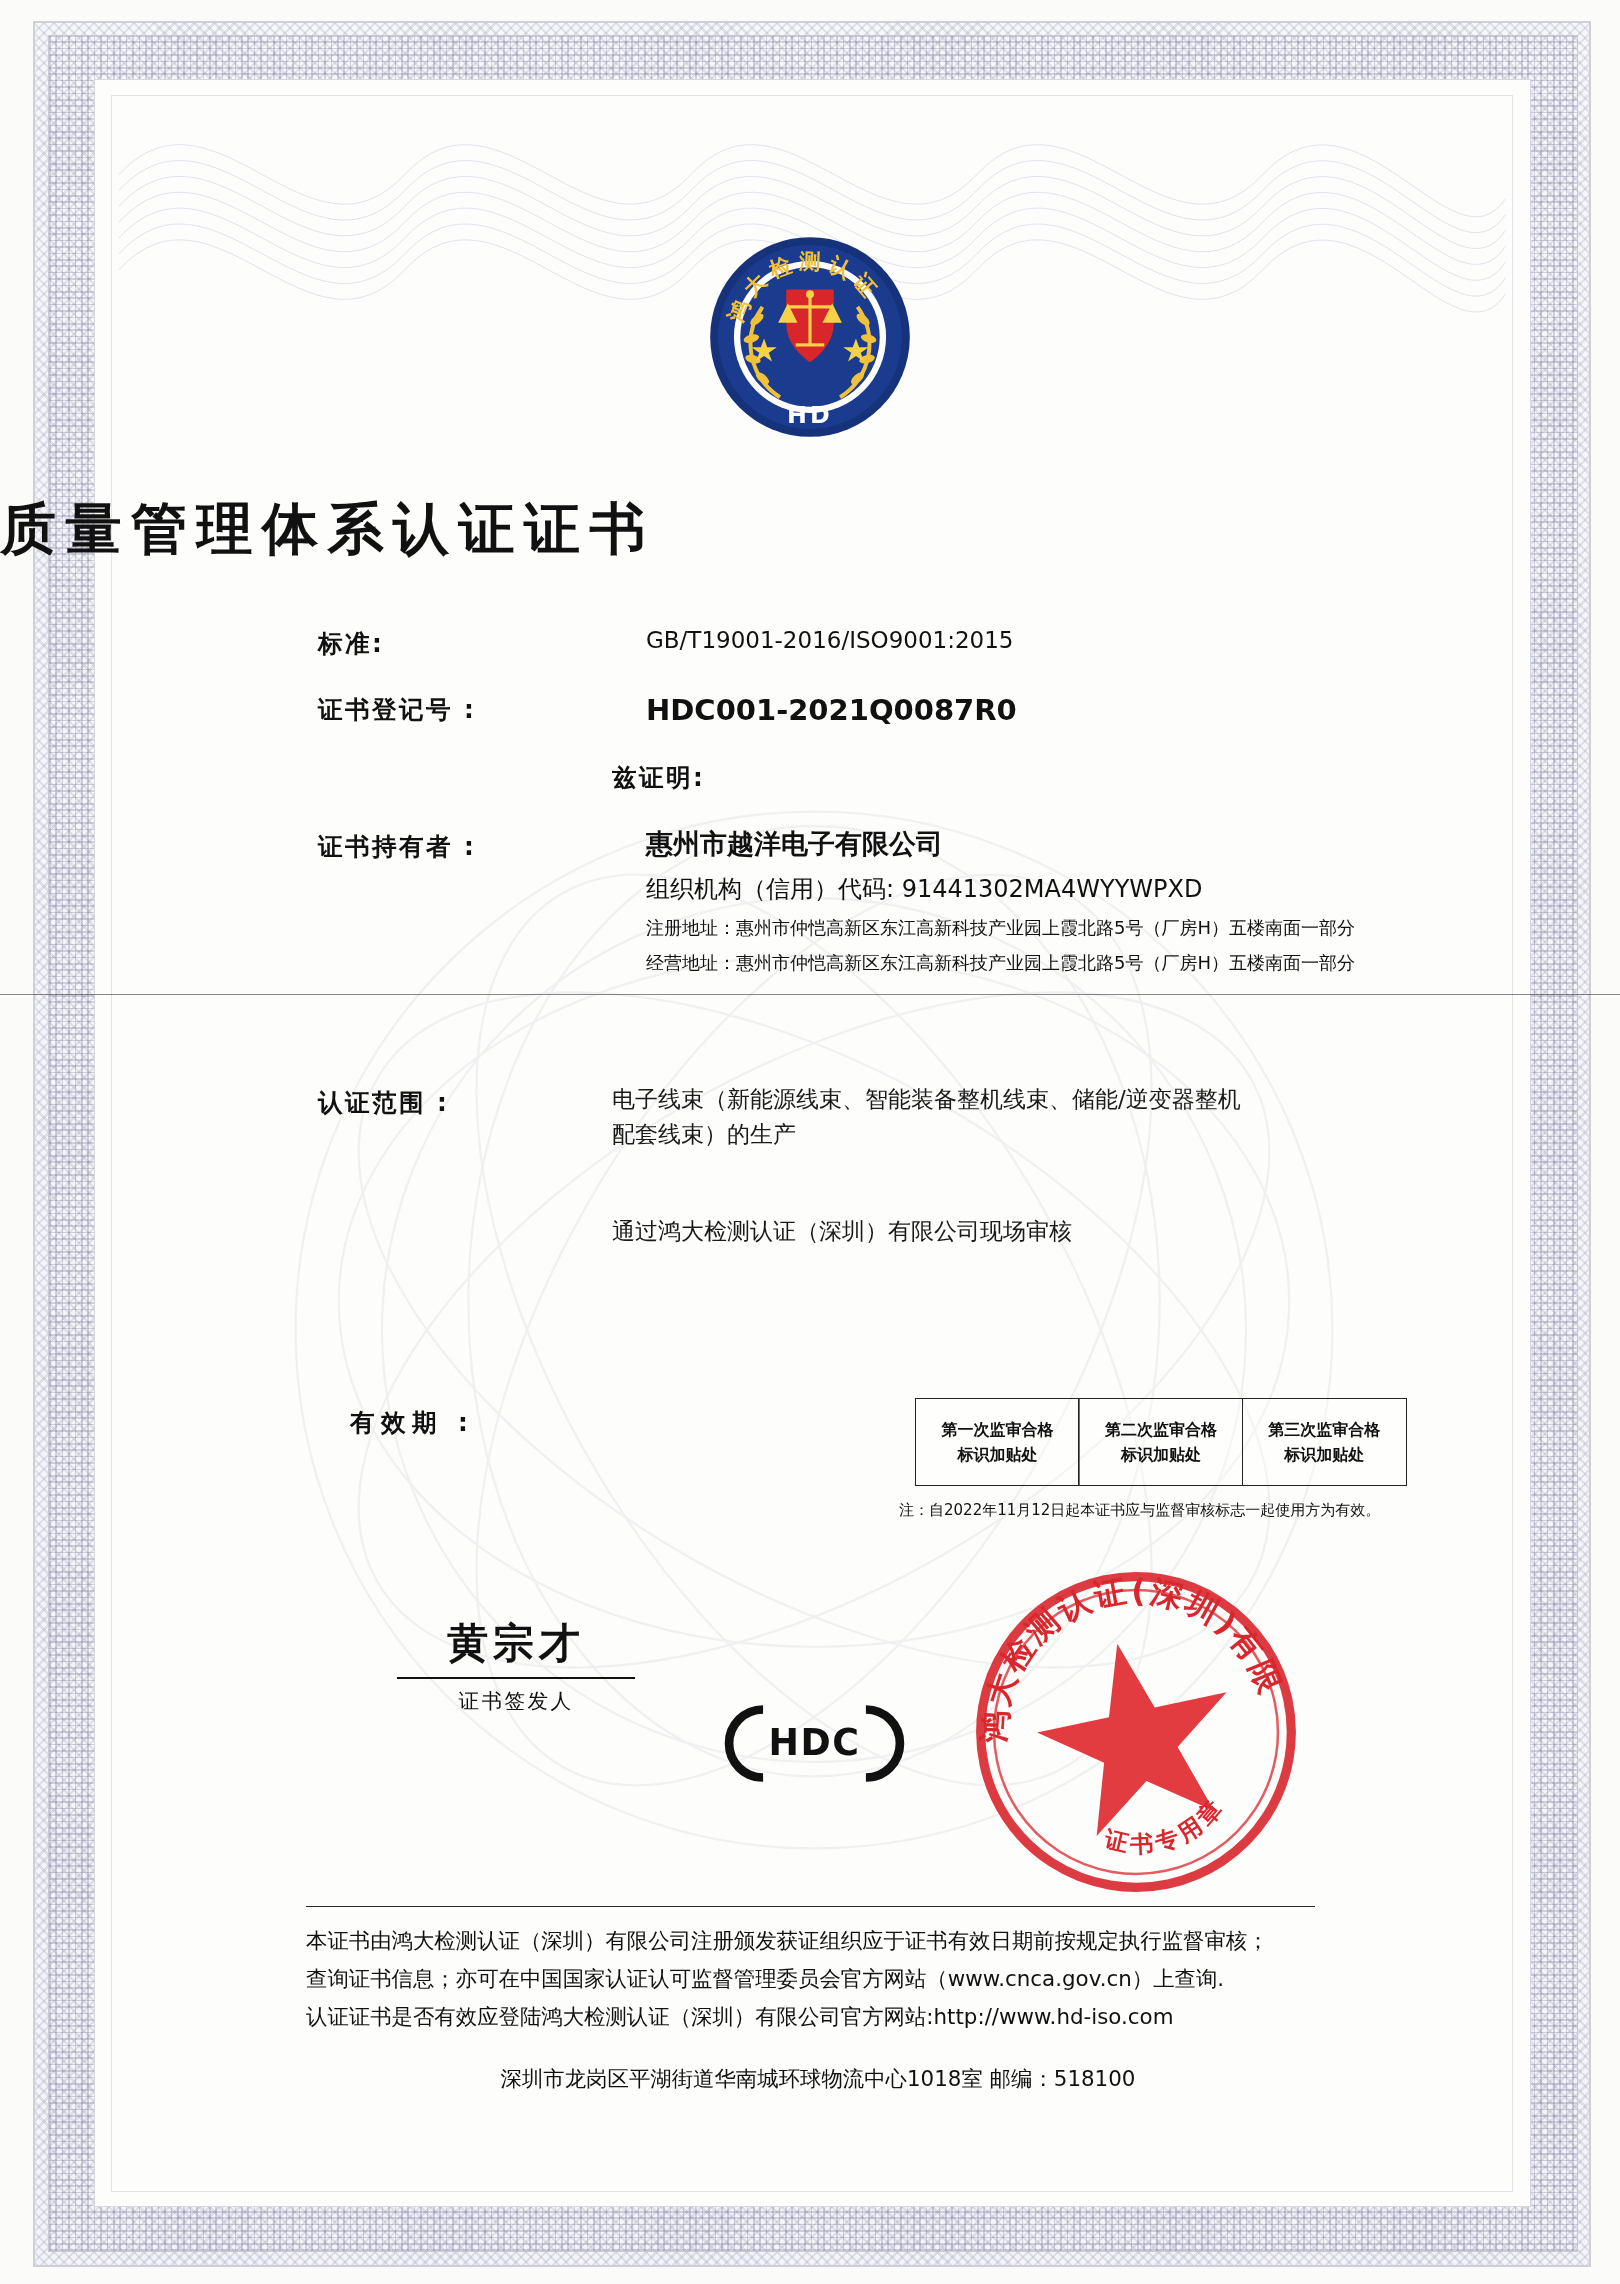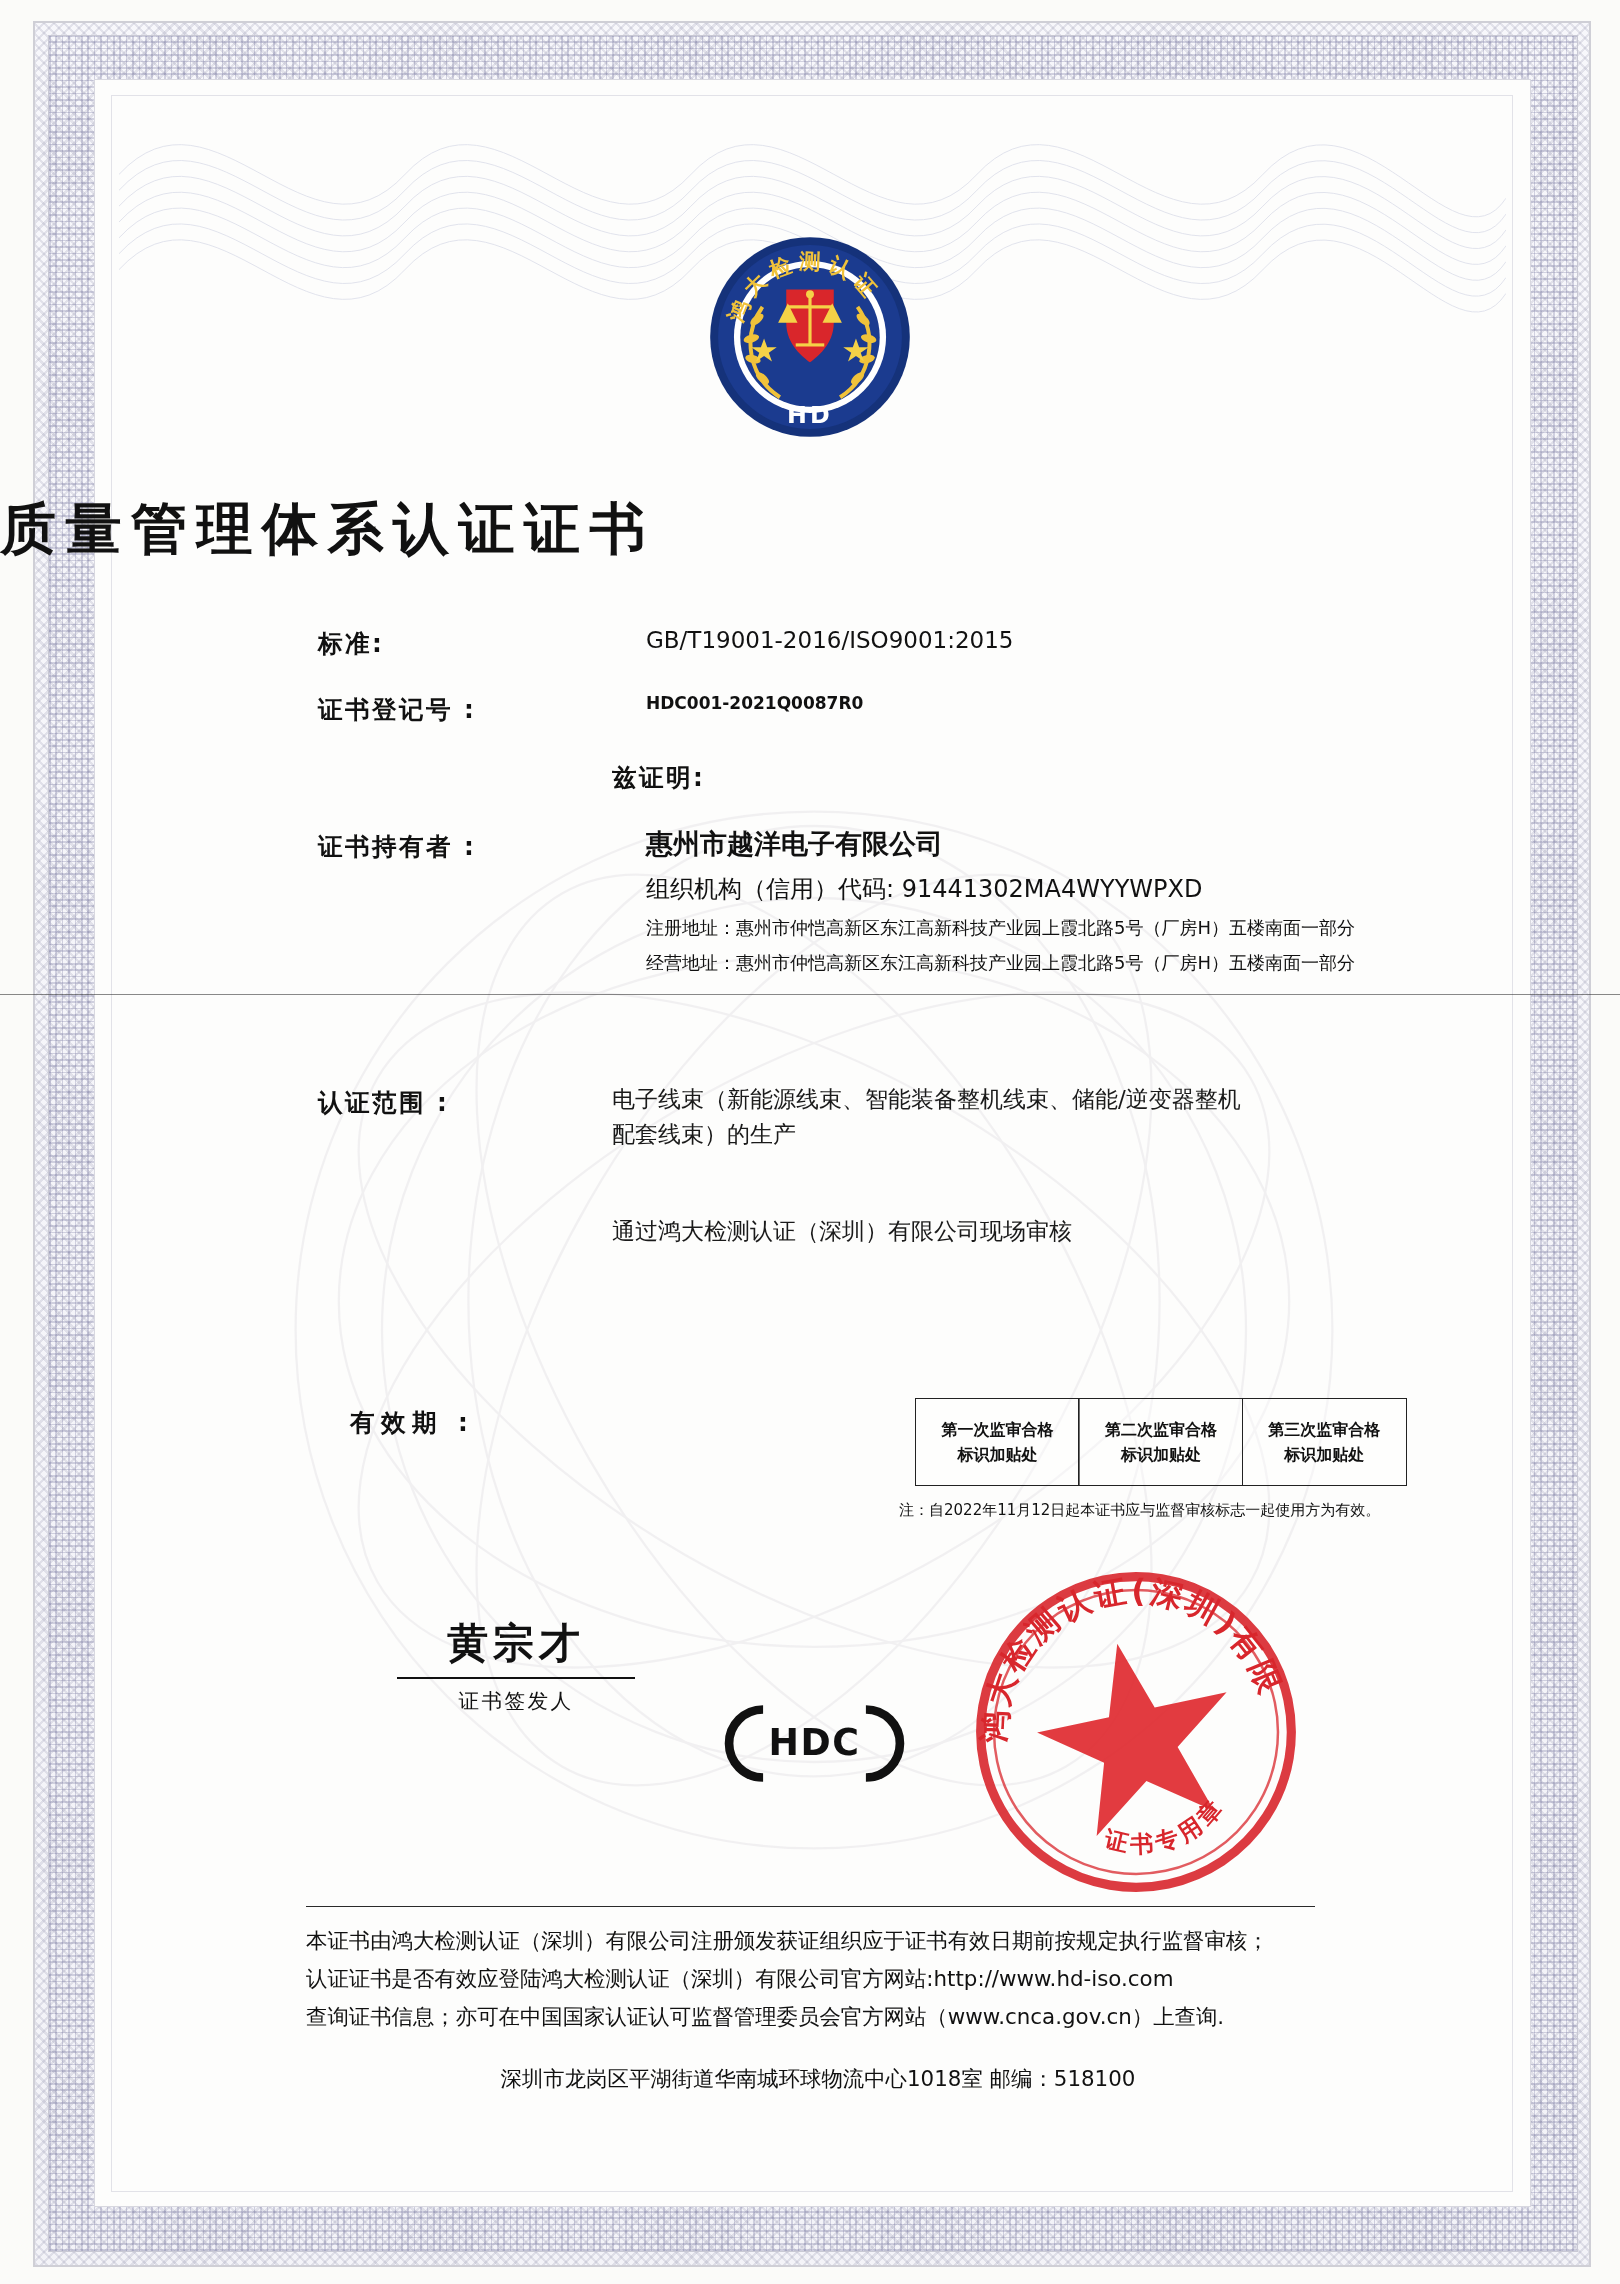--- a/index.html
+++ b/index.html
@@ -354,21 +354,21 @@
 
   <div class="cert-title">质量管理体系认证证书</div>
 
   <div class="row" id="r-standard">
     <div class="lbl" style="width:294px">标准:</div>
     <div class="val">GB/T19001-2016/ISO9001:2015</div>
   </div>
 
   <div class="row" id="r-regno">
     <div class="lbl" style="width:294px">证书登记号 :</div>
-    <div class="val val-bold" style="font-size:17px">HDC001-2021Q0087R0</div>
+    <div class="val val-bold" style="font-size:29px">HDC001-2021Q0087R0</div>
   </div>
 
   <div class="row" id="r-hereby">
     <div class="lbl">兹证明:</div>
   </div>
 
   <div class="row" id="r-holder">
     <div class="lbl" style="width:294px">证书持有者 :</div>
   </div>
 
@@ -438,20 +438,20 @@
       <textPath href="#sealArc" startOffset="4%">鸿大检测认证(深圳)有限公司</textPath>
     </text>
     <text font-family="DejaVu Sans, sans-serif" font-size="28" font-weight="bold" fill="#d8262c" letter-spacing="5">
       <textPath href="#sealArcBottom" startOffset="22%">证书专用章</textPath>
     </text>
   </svg>
 
   <div class="footer-rule"></div>
   <div class="footer">
     <div>本证书由鸿大检测认证（深圳）有限公司注册颁发获证组织应于证书有效日期前按规定执行监督审核；</div>
+    <div>查询证书信息；亦可在中国国家认证认可监督管理委员会官方网站（www.cnca.gov.cn）上查询.</div>
     <div>认证证书是否有效应登陆鸿大检测认证（深圳）有限公司官方网站:http://www.hd-iso.com</div>
-    <div>查询证书信息；亦可在中国国家认证认可监督管理委员会官方网站（www.cnca.gov.cn）上查询.</div>
     <div class="addr">深圳市龙岗区平湖街道华南城环球物流中心1018室  邮编：518100</div>
   </div>
 
   <div class="fold-line"></div>
 </div>
 
 
 </body></html>

